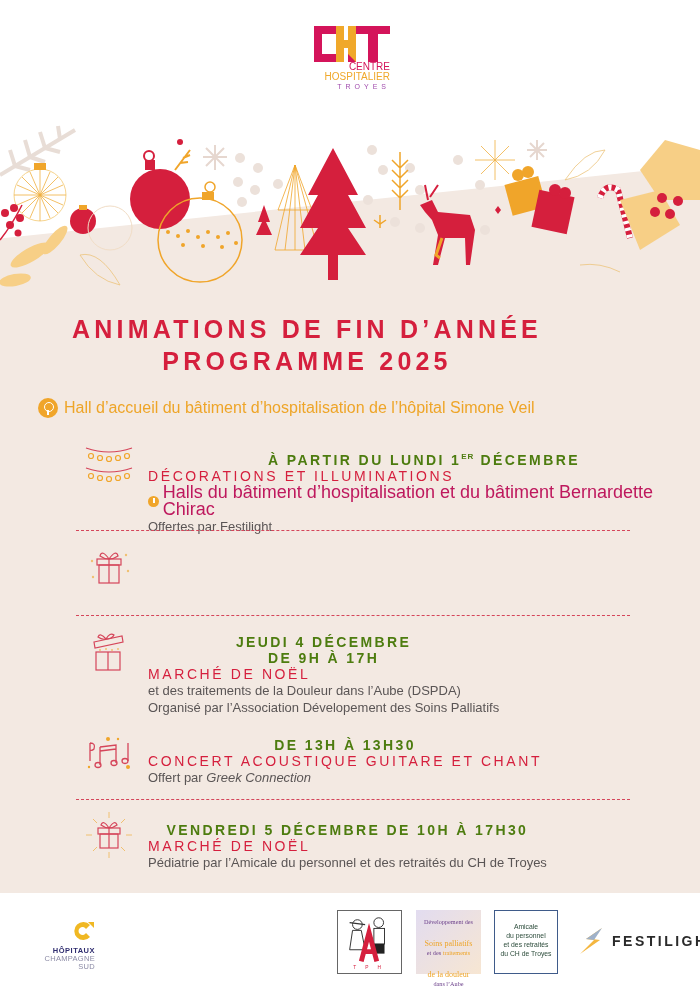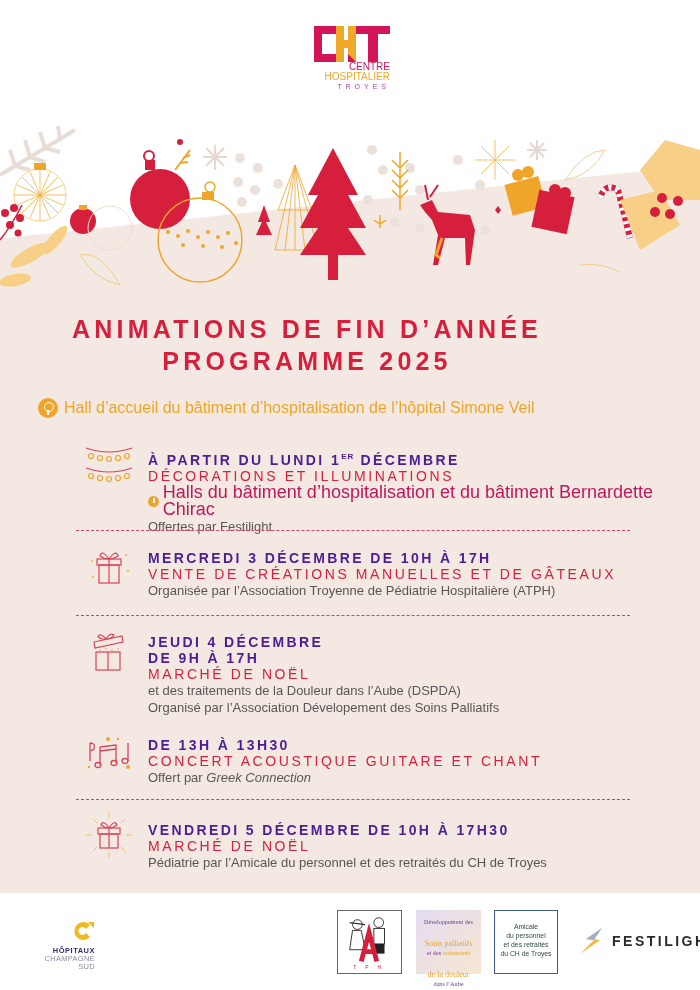--- a/index.html
+++ b/index.html
@@ -25,21 +25,21 @@
   .title { position: absolute; left: 0; width: 568px; text-align: center; color: #d51f3d; font-weight: bold; font-size: 25px; letter-spacing: 4.2px; padding-left: 46px; }
   .title1 { top: 315px; }
   .title2 { top: 347px; }
 
   .location { position: absolute; left: 38px; top: 398px; display: flex; align-items: center; color: #eea528; font-size: 16px; }
   .pin { width: 20px; height: 20px; border-radius: 50%; background: #f0a52a; margin-right: 6px; position: relative; }
   .pin::after { content: ""; position: absolute; left: 6px; top: 4px; width: 8px; height: 8px; border-radius: 50%; border: 1.5px solid #fff; }
   .pin::before { content: ""; position: absolute; left: 9px; top: 12px; width: 2px; height: 5px; background: #fff; }
 
   .event { position: absolute; left: 148px; }
-  .ev-date { color: #4c1d95; font-weight: bold; font-size: 14px; letter-spacing: 2.4px; line-height: 16px; }
+  .ev-date { color: #4d7c0f; font-weight: bold; font-size: 14px; letter-spacing: 2.4px; line-height: 16px; text-align: center; }
   .ev-date sup { font-size: 8px; letter-spacing: 1px; vertical-align: 6px; }
   .ev-title { color: #d51f3d; font-size: 14px; letter-spacing: 2.6px; line-height: 16px; }
   .ev-loc { color: #be185d; font-size: 18px; line-height: 17px; display: flex; align-items: center; }
   .ev-loc .pin-s { width: 11px; height: 11px; border-radius: 50%; background: #f0a52a; margin-right: 4px; position: relative; }
   .ev-loc .pin-s::after { content: ""; position: absolute; left: 4.5px; top: 2px; width: 2px; height: 5px; background: #fff; }
   .ev-org { color: #5a5555; font-size: 13px; line-height: 17px; }
   .ev-org i { font-style: italic; }
 
   .sep { position: absolute; left: 76px; width: 554px; height: 0; border-top: 1.3px dashed #d5455a; }
 
@@ -275,25 +275,20 @@
         <path d="M25 12 L25 36"></path>
       <path d="M25 12 Q18 2 16 9 Q20 12 25 12 Q32 2 34 9 Q30 12 25 12"></path>
     </g>
     <g fill="#f0c070">
         <circle cx="8" cy="14" r="1.2"></circle>
         <circle cx="42" cy="8" r="1.2"></circle>
         <circle cx="44" cy="24" r="1.2"></circle>
         <circle cx="9" cy="30" r="1.2"></circle>
       </g>
   </svg>
-  <div class="event" style="top:550px;">
-    <div class="ev-date">MERCREDI 3 DÉCEMBRE DE 10H À 17H</div>
-    <div class="ev-title">VENTE DE CRÉATIONS MANUELLES ET DE GÂTEAUX</div>
-    <div class="ev-org">Organisée par l’Association Troyenne de Pédiatrie Hospitalière (ATPH)</div>
-  </div>
   <div class="sep" style="top:615px;"></div>
 
   <svg class="icon" style="top:628px;" viewBox="0 0 50 42">
     <g stroke="#d5455a" stroke-width="1.2" fill="none">
       <rect x="12" y="20" width="24" height="18"></rect>
         <path d="M24 20 L24 38"></path>
       <path d="M10 10 L38 4 L39 10 L11 16 Z"></path>
       <path d="M22 7 Q16 0 14 5 Q18 8 22 7 Q26 0 30 3 Q28 7 22 7"></path>
     </g>
     <g fill="#f0c070">

